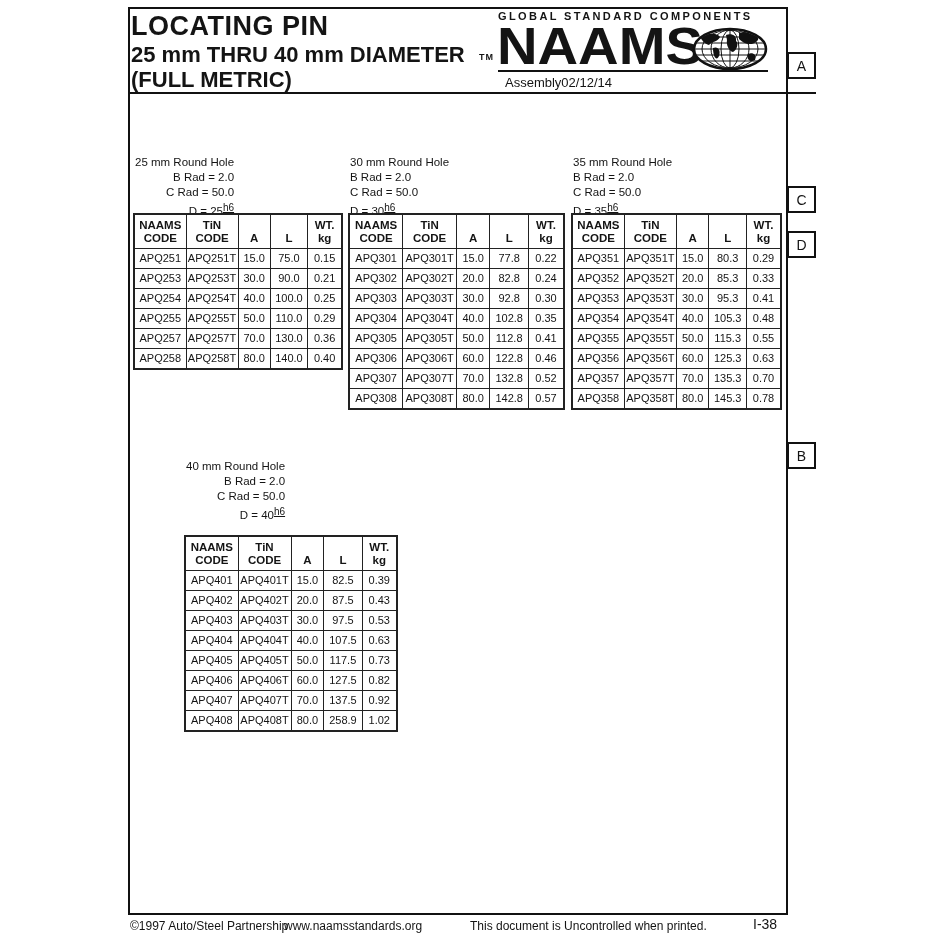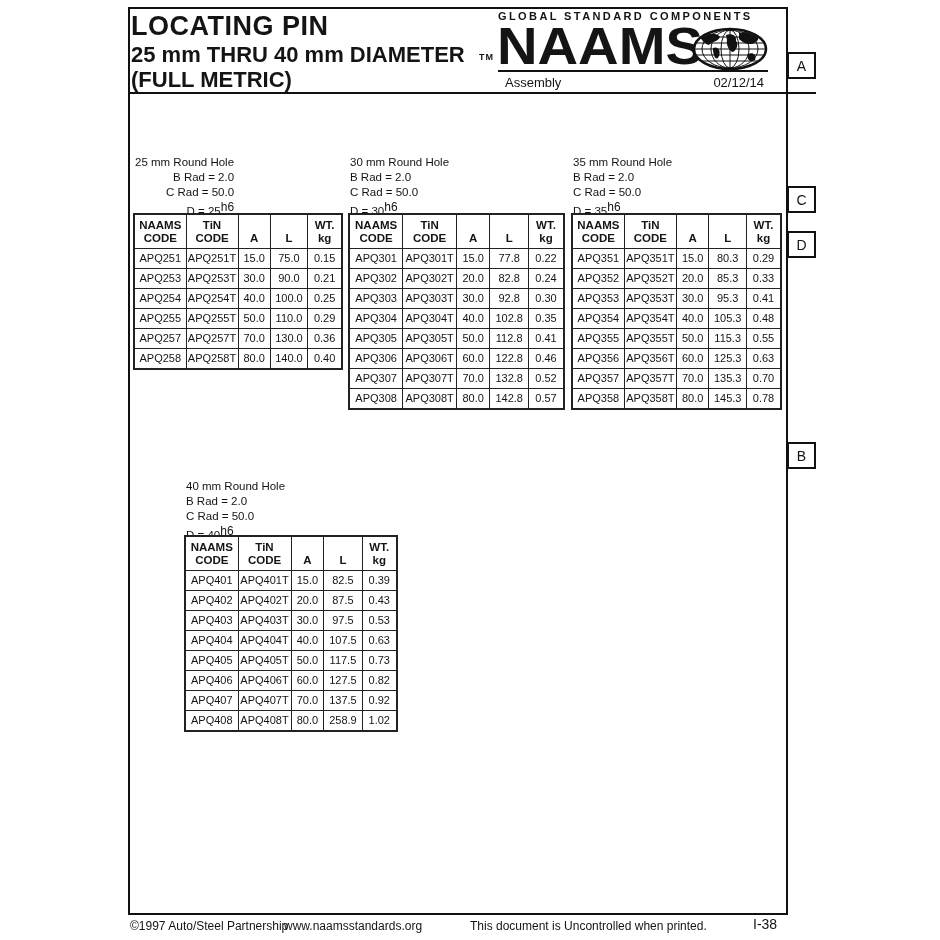--- a/index.html
+++ b/index.html
@@ -20,29 +20,29 @@
   .tm{left:479px;top:52px;font-size:9px;font-weight:bold;letter-spacing:1px;}
 
   
   .tagline{left:498px;top:10px;width:272px;font-size:11px;font-weight:bold;
            letter-spacing:2.4px;white-space:nowrap;}
   .naams{left:497px;top:22px;font-size:52px;font-weight:bold;line-height:48px;
          letter-spacing:0;transform:scaleX(1.08);transform-origin:left top;}
   .globe{left:692px;top:27px;}
   .brand-rule{left:498px;top:70px;width:270px;height:2px;background:#111;}
   .brand-meta{left:498px;top:75px;width:268px;display:flex;
-              justify-content:space-between;font-size:13px;line-height:16px;}
+              justify-content:flex-start;font-size:13px;line-height:16px;}
   .brand-meta .cat{padding-left:7px;}
   .brand-meta .date{padding-right:2px;}
 
   
   .caption{font-size:11.5px;line-height:15px;}
-  .caption sup{font-size:12px;vertical-align:4px;}
+  .caption sup{font-size:10px;vertical-align:4px;text-decoration:underline;}
   .cap1{left:135px;top:155px;text-align:right;} .cap2{left:350px;top:155px;}
-  .cap3{left:573px;top:155px;} .cap4{left:186px;top:479px;}
+  .cap3{left:573px;top:155px;} .cap4{left:186px;top:459px;text-align:right;}
 
   
   table{border-collapse:collapse;table-layout:fixed;background:#fff;}
   table,th,td{border:1px solid #222;}
   table{border-width:2px;}
   th{font-size:11.5px;font-weight:bold;white-space:pre-line;vertical-align:bottom;
      padding:2px 1px 3px 1px;line-height:13px;text-align:center;height:34px;box-sizing:border-box;}
   td{font-size:11px;text-align:center;height:19px;padding:0 1px;}
   .tbl1{left:133px;top:213px;width:210px;}
   .tbl2{left:348px;top:213px;width:217px;}

